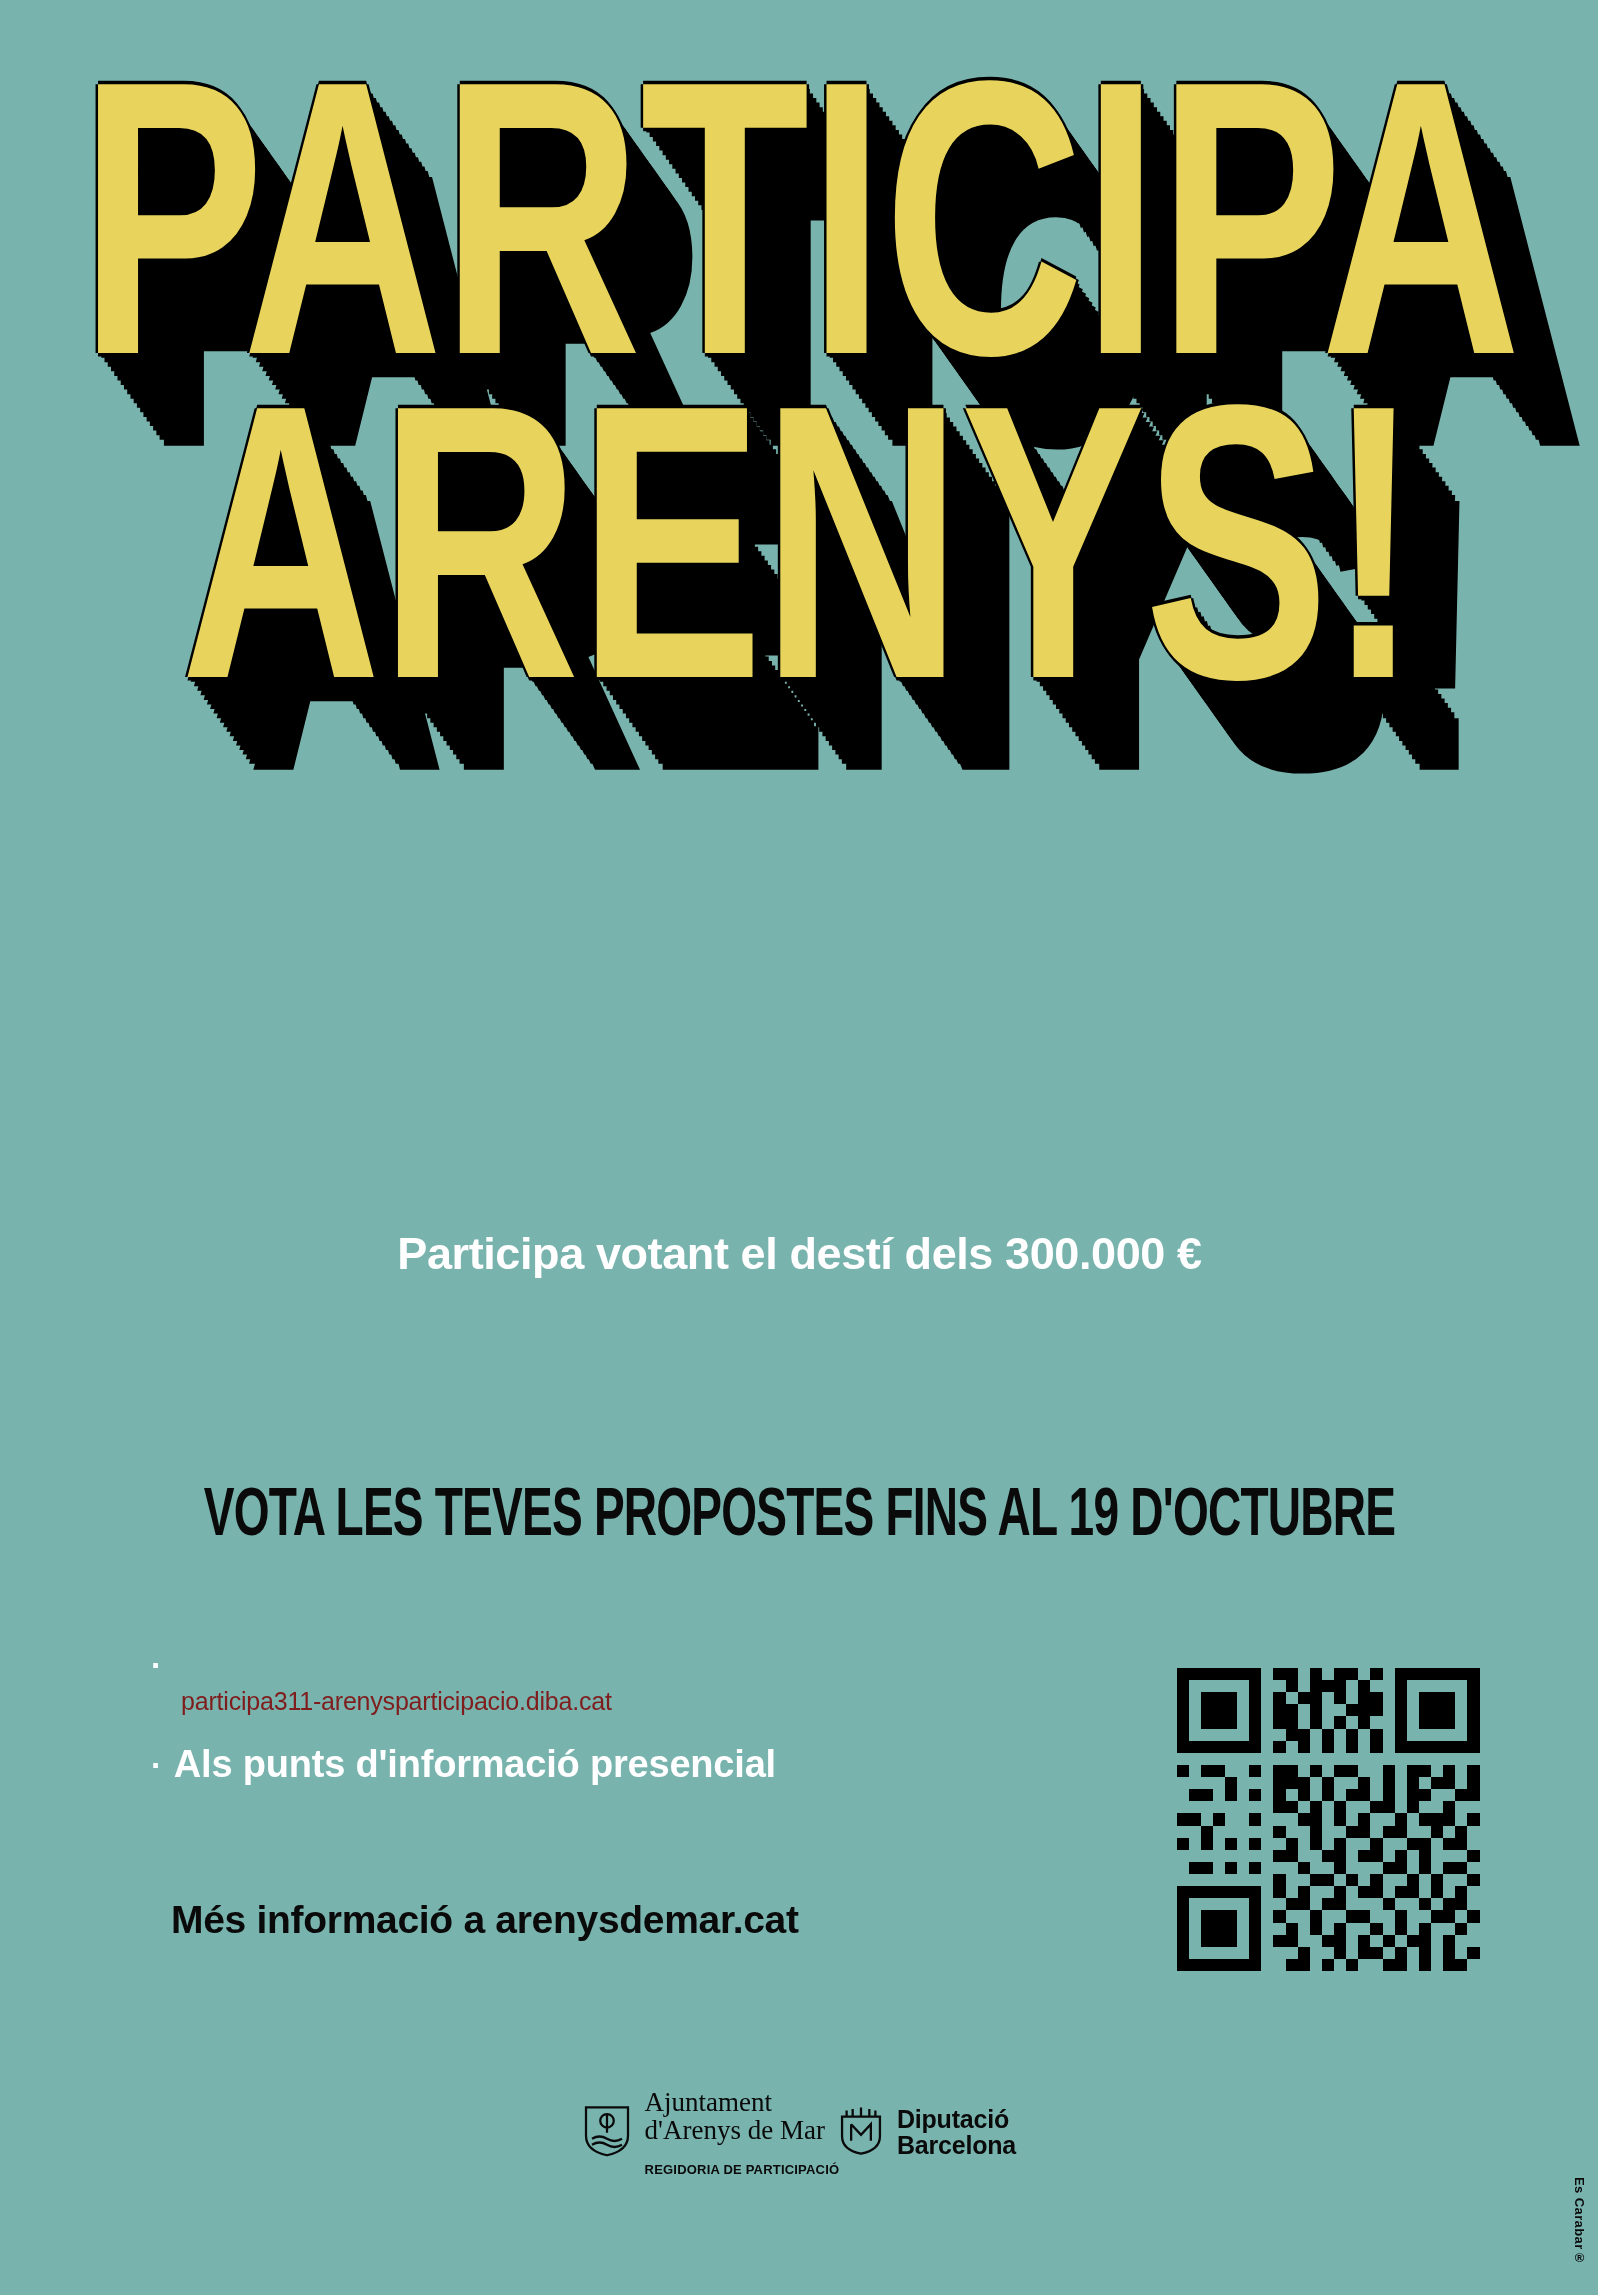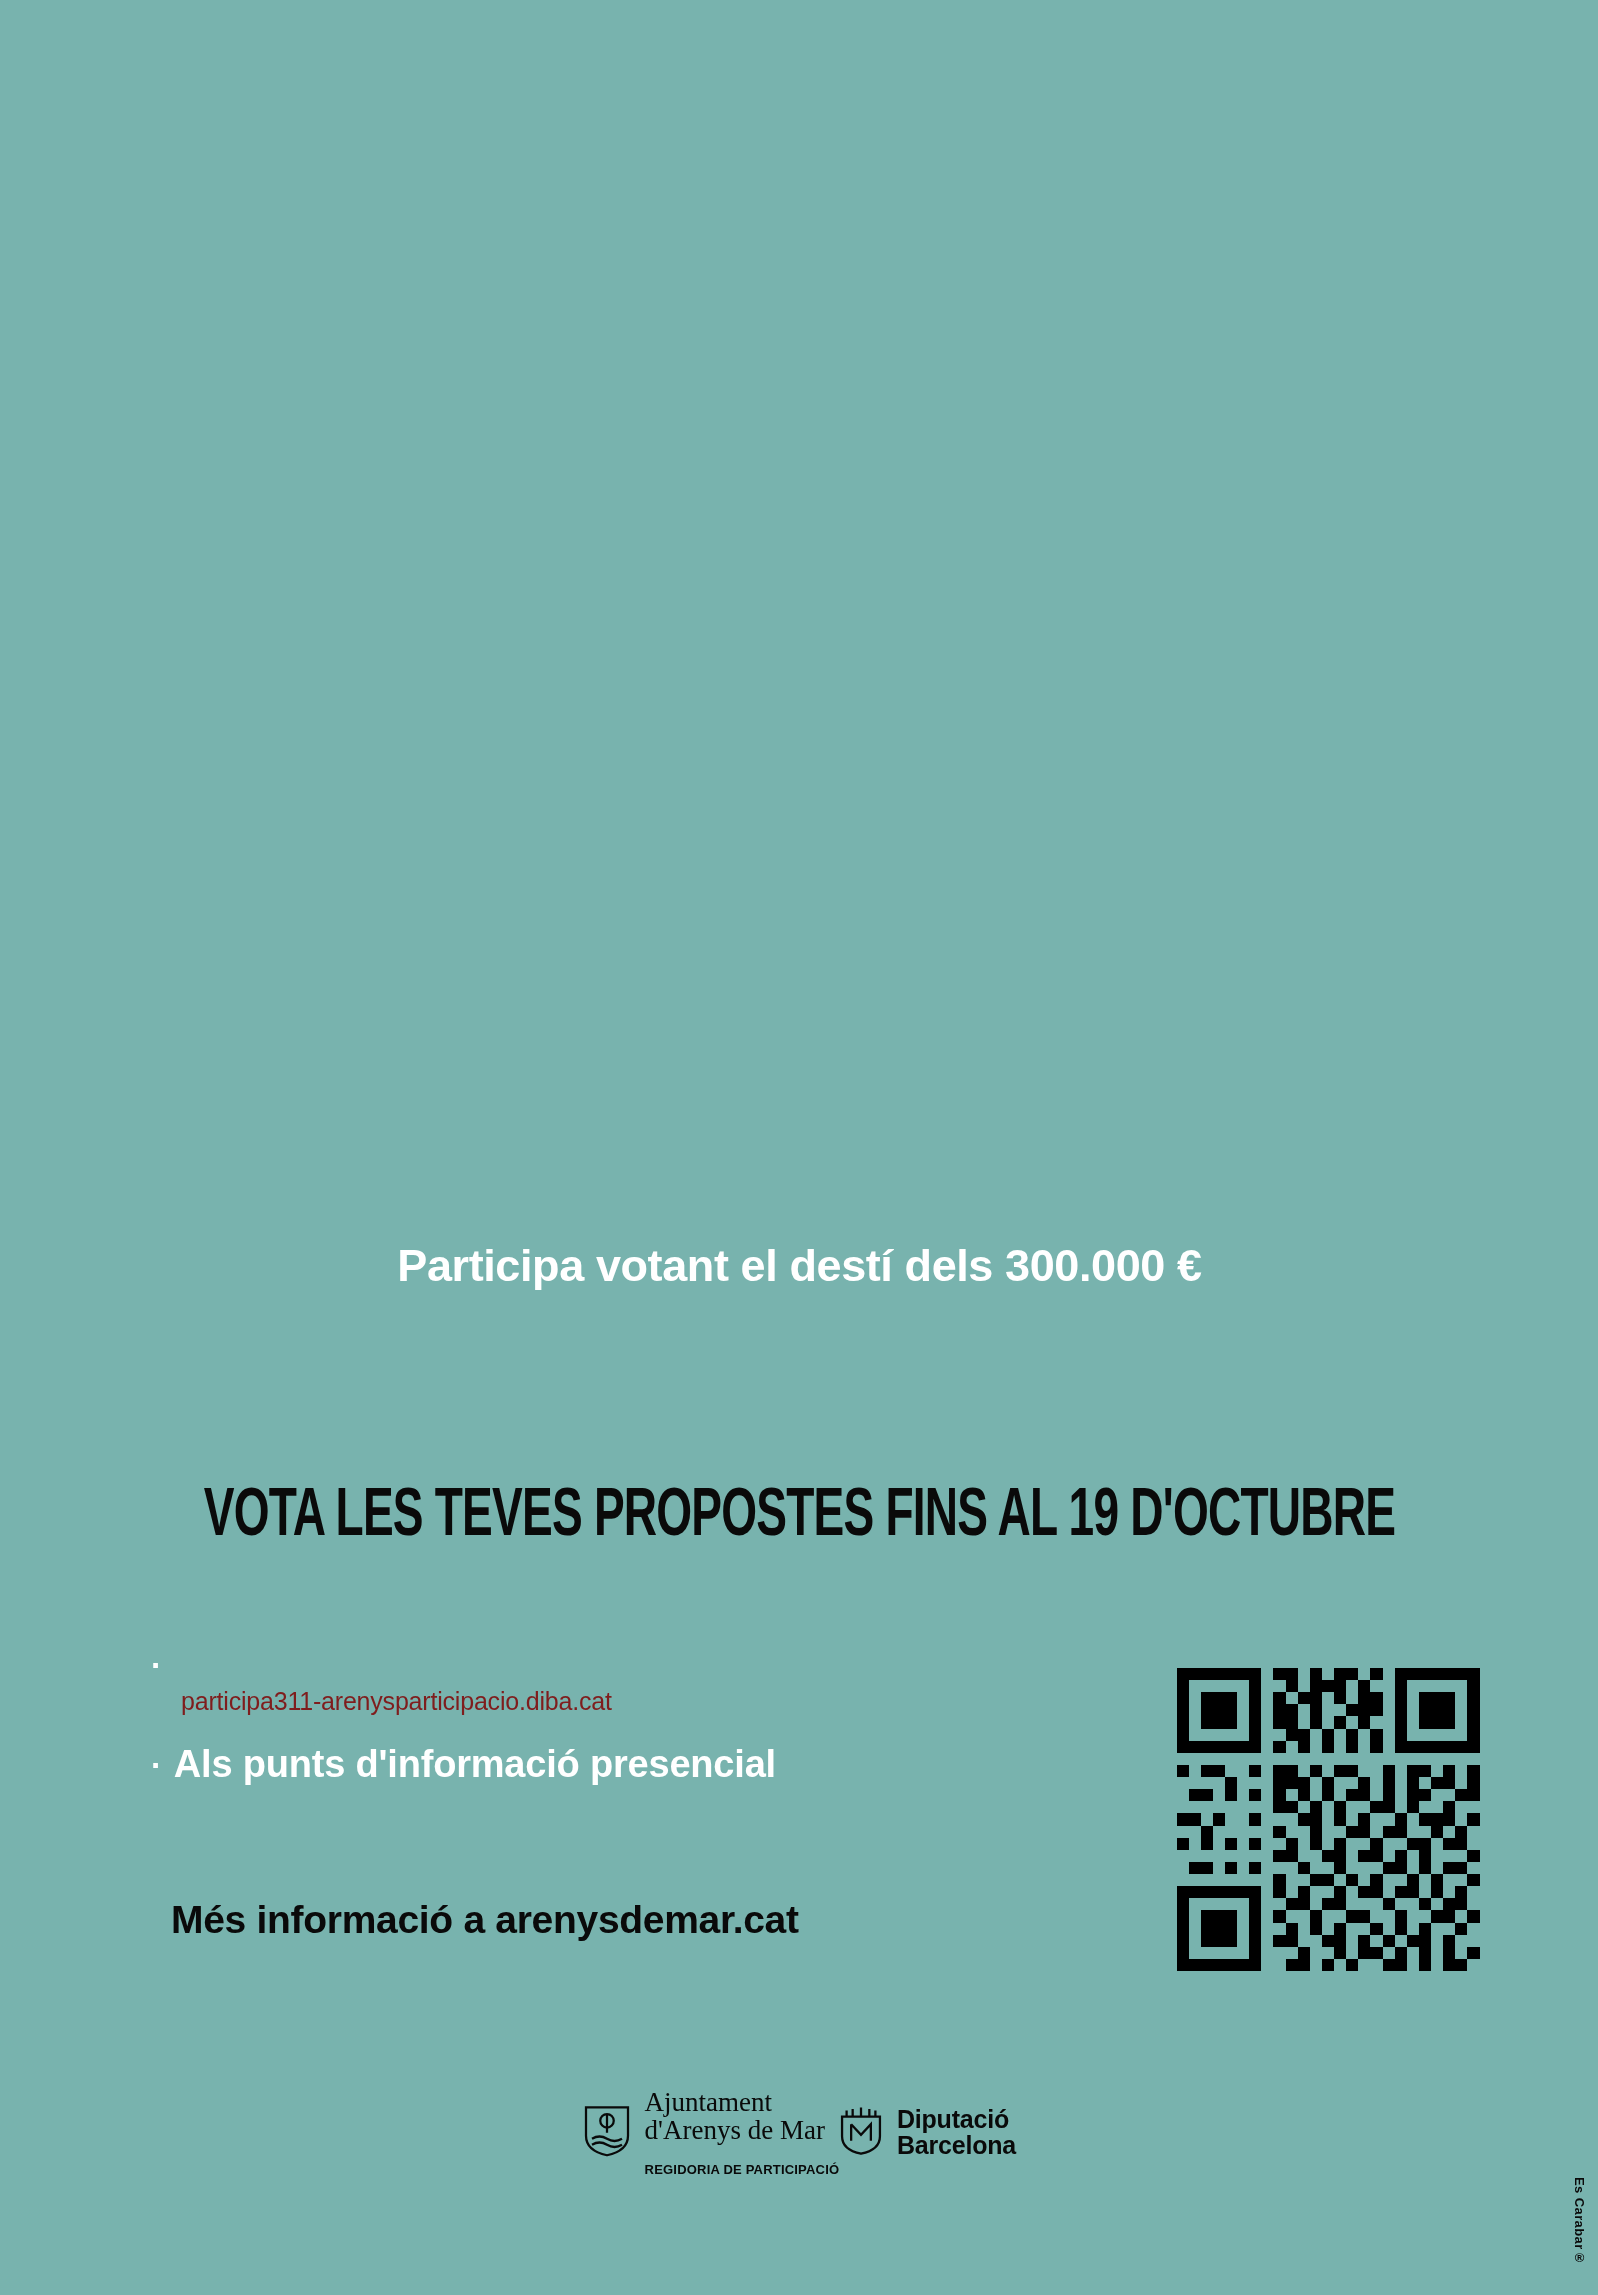--- a/index.html
+++ b/index.html
@@ -76,21 +76,21 @@
     top: 1225px;
     text-align: center;
     color: #ffffff;
     font-weight: bold;
     font-size: 45px;
     line-height: 1.28;
     letter-spacing: -0.4px;
     padding: 0 91px;
     box-sizing: border-box;
   }
-  .subtitle div { display: block; margin-top: 12px; }
+  .subtitle div { display: block; }
 
   
   .deadline {
     position: absolute;
     left: 0;
     right: 0;
     top: 1471px;
     text-align: center;
     color: #0a0a0a;
     font-weight: bold;
@@ -205,20 +205,24 @@
     font-weight: bold;
     writing-mode: vertical-rl;
     letter-spacing: 0.4px;
   }
 </style>
 </head>
 <body>
 
 <div class="poster">
 
+  <div class="headline-block">
+    <span class="headline headline-1">PARTICIPA</span>
+    <span class="headline headline-2">ARENYS!</span>
+  </div>
 
   <div class="subtitle">
     <div>Participa votant el destí dels 300.000 €</div>
   </div>
 
   <div class="deadline">VOTA LES TEVES PROPOSTES FINS AL 19 D'OCTUBRE</div>
 
   <div class="info-area">
     <div class="bullet">
       <span class="dot">·</span>

